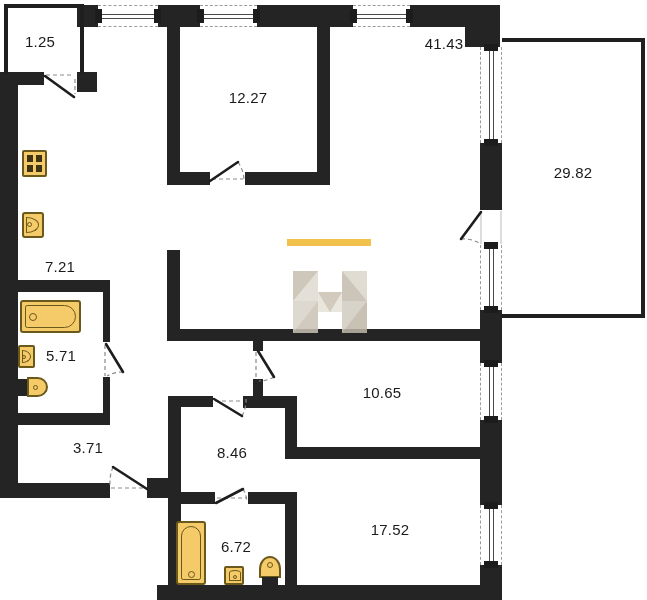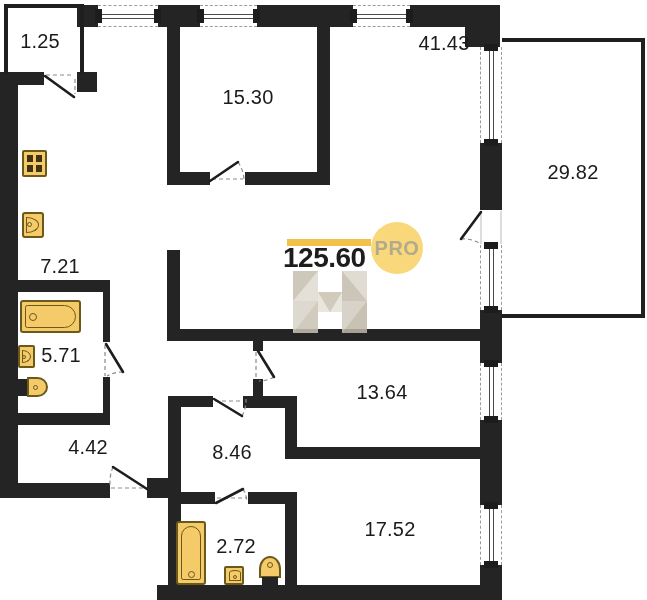--- a/index.html
+++ b/index.html
@@ -9,21 +9,21 @@
   .thinwall{position:absolute;background:#1f1f1f;z-index:2;}
   .win{position:absolute;background:#ffffff;z-index:3;}
   .win.h{border-top:1.5px dashed #9b9b9b;border-bottom:1.5px dashed #9b9b9b;box-sizing:border-box;}
   .win.v{border-left:1.5px dashed #9b9b9b;border-right:1.5px dashed #9b9b9b;box-sizing:border-box;}
   .win .mid{position:absolute;box-sizing:border-box;}
   .win.h .mid{left:0;right:0;top:50%;height:5px;margin-top:-2.5px;
               border-top:1.4px solid #4a4a4a;border-bottom:1.4px solid #4a4a4a;}
   .win.v .mid{top:0;bottom:0;left:50%;width:5px;margin-left:-2.5px;
               border-left:1.4px solid #4a4a4a;border-right:1.4px solid #4a4a4a;}
   .nub{position:absolute;background:#1c1c1c;z-index:4;}
-  .room-label{position:absolute;transform:translate(-50%,-50%);font-size:20px;color:#1b1b1b;
+  .room-label{position:absolute;transform:translate(-50%,-50%);font-size:15px;color:#1b1b1b;
               z-index:7;white-space:nowrap;letter-spacing:.2px;}
   #doors{position:absolute;left:0;top:0;z-index:6;}
   .fixture{position:absolute;box-sizing:border-box;background:#F5CB69;border:2px solid #6B581B;z-index:5;}
   .fixture .inner{position:absolute;box-sizing:border-box;border:1.5px solid #6B581B;}
   .dot{position:absolute;box-sizing:border-box;width:8px;height:8px;border:1.5px solid #6B581B;
        border-radius:50%;background:#F5CB69;}
   .tankblk{position:absolute;background:#242424;z-index:5;}
   
   #accent-bar{position:absolute;left:287px;top:239px;width:84px;height:7px;background:#F2C14B;z-index:8;}
   #total-area{position:absolute;left:283px;top:243px;font-size:28px;font-weight:bold;color:#1d1d1d;
@@ -100,36 +100,32 @@
   <div class="fixture" style="left:224px;top:566px;width:20px;height:19px;border-radius:2px;">
     <div class="inner" style="left:3px;top:2px;width:12px;height:11px;border-radius:100% 100% 0 0 / 50% 50% 0 0;"></div>
     <div class="dot" style="left:7px;top:7px;width:4px;height:4px;"></div>
   </div>
   <div class="fixture" style="left:259px;top:556px;width:22px;height:22px;border-radius:50% 50% 0 0 / 60% 60% 0 0;">
     <div class="dot" style="left:6px;top:4px;width:6px;height:6px;"></div>
   </div>
   <div class="tankblk" style="left:262px;top:577px;width:16px;height:8px;"></div>
 
   <span class="room-label" style="left:40px;top:41px;">1.25</span>
-  <span class="room-label" style="left:248px;top:97px;">15.30</span>
+  <span class="room-label" style="left:248px;top:97px;">12.27</span>
   <span class="room-label" style="left:444px;top:43px;">41.43</span>
   <span class="room-label" style="left:573px;top:172px;">29.82</span>
   <span class="room-label" style="left:60px;top:266px;">7.21</span>
   <span class="room-label" style="left:61px;top:355px;">5.71</span>
-  <span class="room-label" style="left:88px;top:447px;">4.42</span>
+  <span class="room-label" style="left:88px;top:447px;">3.71</span>
   <span class="room-label" style="left:232px;top:452px;">8.46</span>
-  <span class="room-label" style="left:382px;top:392px;">13.64</span>
+  <span class="room-label" style="left:382px;top:392px;">10.65</span>
   <span class="room-label" style="left:390px;top:529px;">17.52</span>
-  <span class="room-label" style="left:236px;top:546px;">2.72</span>
+  <span class="room-label" style="left:236px;top:546px;">6.72</span>
 
   <div id="accent-bar"></div>
-  <span id="total-area">125.60</span>
-  <div id="pro-badge">
-    <span>PRO</span>
-  </div>
   <svg id="h-watermark" width="74" height="62" viewBox="0 0 74 62">
     <polygon points="0,0 25,0 25,30 0,30" fill="#e0dbd1"></polygon>
     <polygon points="0,0 25,0 0,30" fill="#c6bfb0"></polygon>
     <polygon points="0,30 25,30 25,62 0,62" fill="#d9d3c8"></polygon>
     <polygon points="25,30 25,62 0,62" fill="#c9c2b4"></polygon>
     <polygon points="49,0 74,0 74,30 49,30" fill="#dcd6cb"></polygon>
     <polygon points="49,0 74,30 49,30" fill="#c3bcae"></polygon>
     <polygon points="49,30 74,30 74,62 49,62" fill="#d2ccc0"></polygon>
     <polygon points="74,30 74,62 49,62" fill="#bfb7a8"></polygon>
     <polygon points="25,21 49,21 49,41 25,41" fill="#e6e2d9"></polygon>

